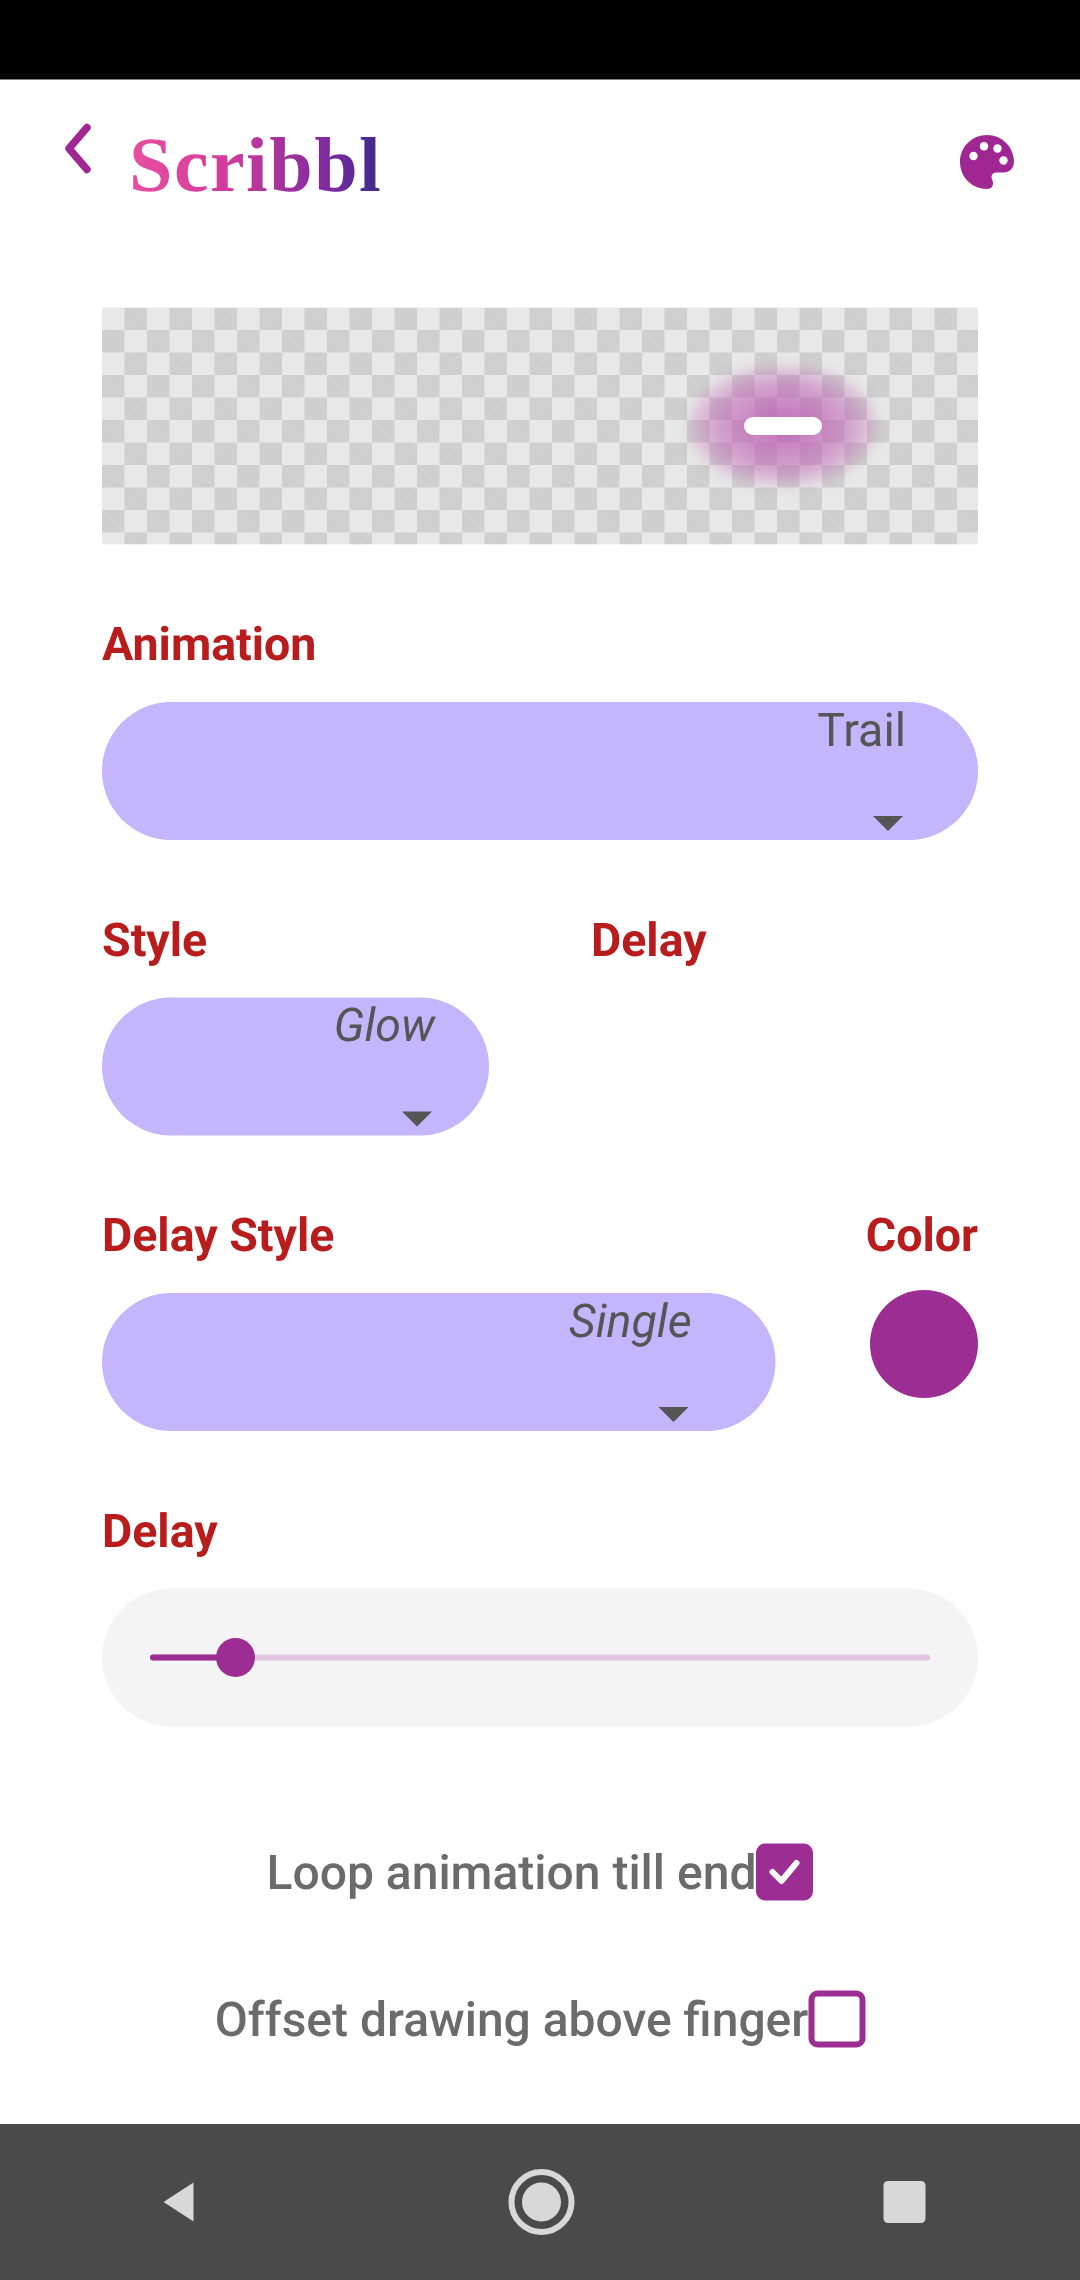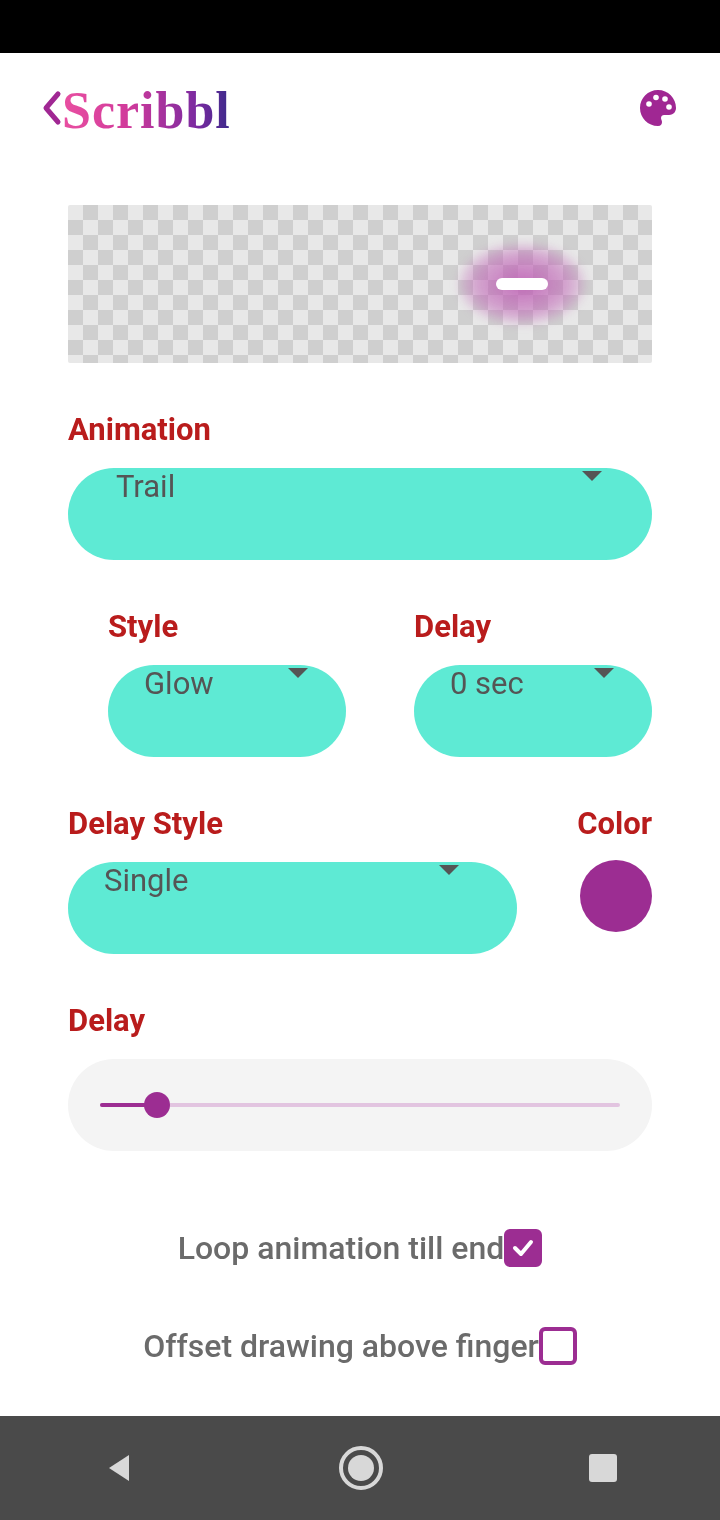--- a/index.html
+++ b/index.html
@@ -5,21 +5,21 @@
   * { box-sizing: border-box; margin: 0; padding: 0; }
   html, body { width: 720px; height: 1520px; overflow: hidden; font-family: -apple-system, BlinkMacSystemFont, "Segoe UI", Roboto, sans-serif; }
   body { display: flex; flex-direction: column; background: #fff; }
 
   .status-bar { height: 53px; background: #000; flex-shrink: 0; }
 
   .app-header {
     height: 114px; display: flex; align-items: center; padding: 0 40px;
     justify-content: space-between;
   }
-  .header-left { display: flex; align-items: center; }
+  .header-left { display: flex; align-items: flex-start; gap: 24px; }
   .back-chevron { color: #a02793; }
   .logo {
     font-family: "Brush Script MT", cursive; font-size: 52px; font-weight: 700;
     background: linear-gradient(90deg, #e94fa1 0%, #d03a9b 40%, #7a2aa0 80%, #3a2a8a 100%);
     -webkit-background-clip: text; background-clip: text; color: transparent;
     letter-spacing: 1px;
   }
   .palette-btn { color: #a02793; }
 
   .content { flex: 1; padding: 0 68px; overflow: hidden; }
@@ -42,30 +42,30 @@
     filter: blur(4px);
   }
   .glow-core {
     position: absolute; left: 428px; top: 73px; width: 52px; height: 12px;
     background: #fff; border-radius: 6px;
   }
 
   .section-label { font-size: 31px; color: #b91c1c; font-weight: 700; margin-top: 48px; }
 
   .dropdown {
-    margin-top: 20px; height: 92px; background: #5eead4; border-radius: 46px;
-    display: flex; align-items: flex-start; justify-content: space-between;
-    padding: 0 48px; cursor: pointer;
+    margin-top: 20px; height: 92px; background: #c4b5fd; border-radius: 46px;
+    display: flex; align-items: flex-end; justify-content: space-between;
+    padding: 0 48px; cursor: pointer; flex-direction: column;
   }
   .dropdown-text { font-size: 31px; color: #555; font-weight: 400; }
   .chevron-down { color: #555; }
 
-  .row2 { display: flex; gap: 68px; margin-left: 40px; }
+  .row2 { display: flex; gap: 68px; }
   .row2 > div { flex: 1; }
-  .dropdown.small { padding: 0 36px; }
+  .dropdown.small { padding: 0 36px; font-style: italic; }
 
   .color-row { display: flex; justify-content: space-between; align-items: flex-start; }
   .color-col-left { flex: 1; margin-right: 60px; }
   .color-col-right { text-align: right; }
   .color-swatch {
     width: 72px; height: 72px; border-radius: 50%; background: #9c2d92;
     margin-top: 18px; margin-left: auto; cursor: pointer;
   }
 
   .slider-wrap {
@@ -152,26 +152,20 @@
       <div class="section-label">Style</div>
       <div class="dropdown small">
         <span class="dropdown-text">Glow</span>
         <span class="chevron-down"><svg width="24" height="14" viewBox="0 0 24 14">
               <path d="M2 2 L12 12 L22 2 Z" fill="currentColor"></path>
             </svg></span>
       </div>
     </div>
     <div>
       <div class="section-label">Delay</div>
-      <div class="dropdown small">
-        <span class="dropdown-text">0 sec</span>
-        <span class="chevron-down"><svg width="24" height="14" viewBox="0 0 24 14">
-              <path d="M2 2 L12 12 L22 2 Z" fill="currentColor"></path>
-            </svg></span>
-      </div>
     </div>
   </div>
 
   <div class="color-row">
     <div class="color-col-left">
       <div class="section-label">Delay Style</div>
       <div class="dropdown small" style="padding-right:56px;">
         <span class="dropdown-text">Single</span>
         <span class="chevron-down"><svg width="24" height="14" viewBox="0 0 24 14">
               <path d="M2 2 L12 12 L22 2 Z" fill="currentColor"></path>

